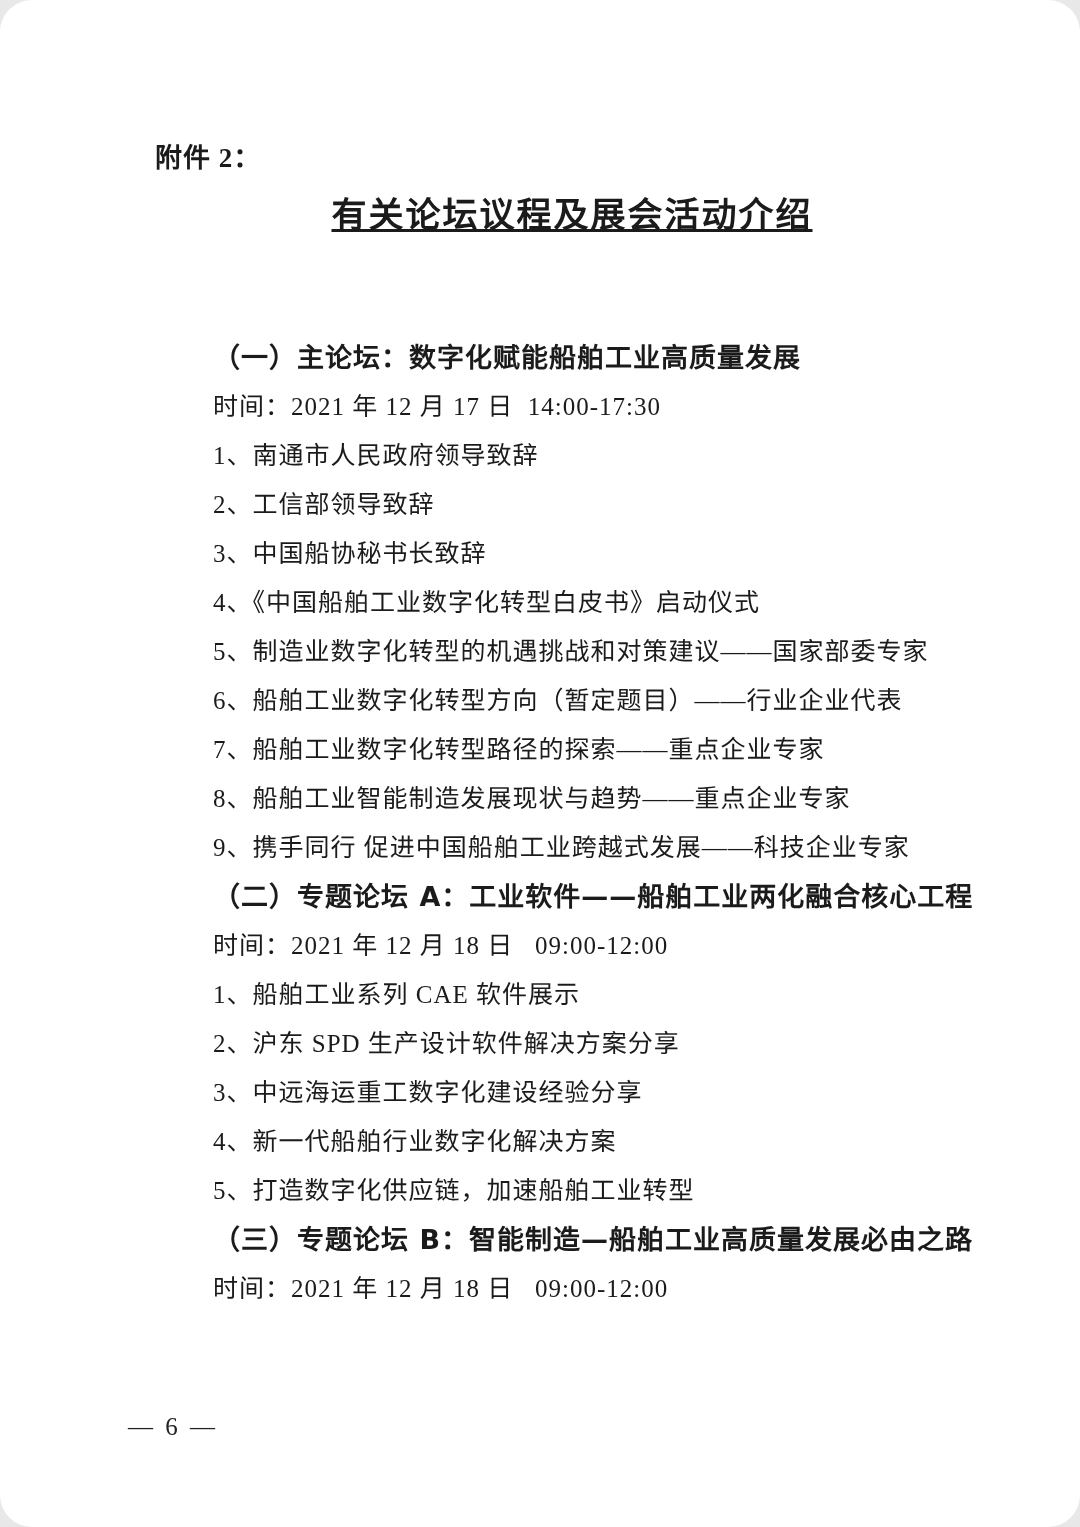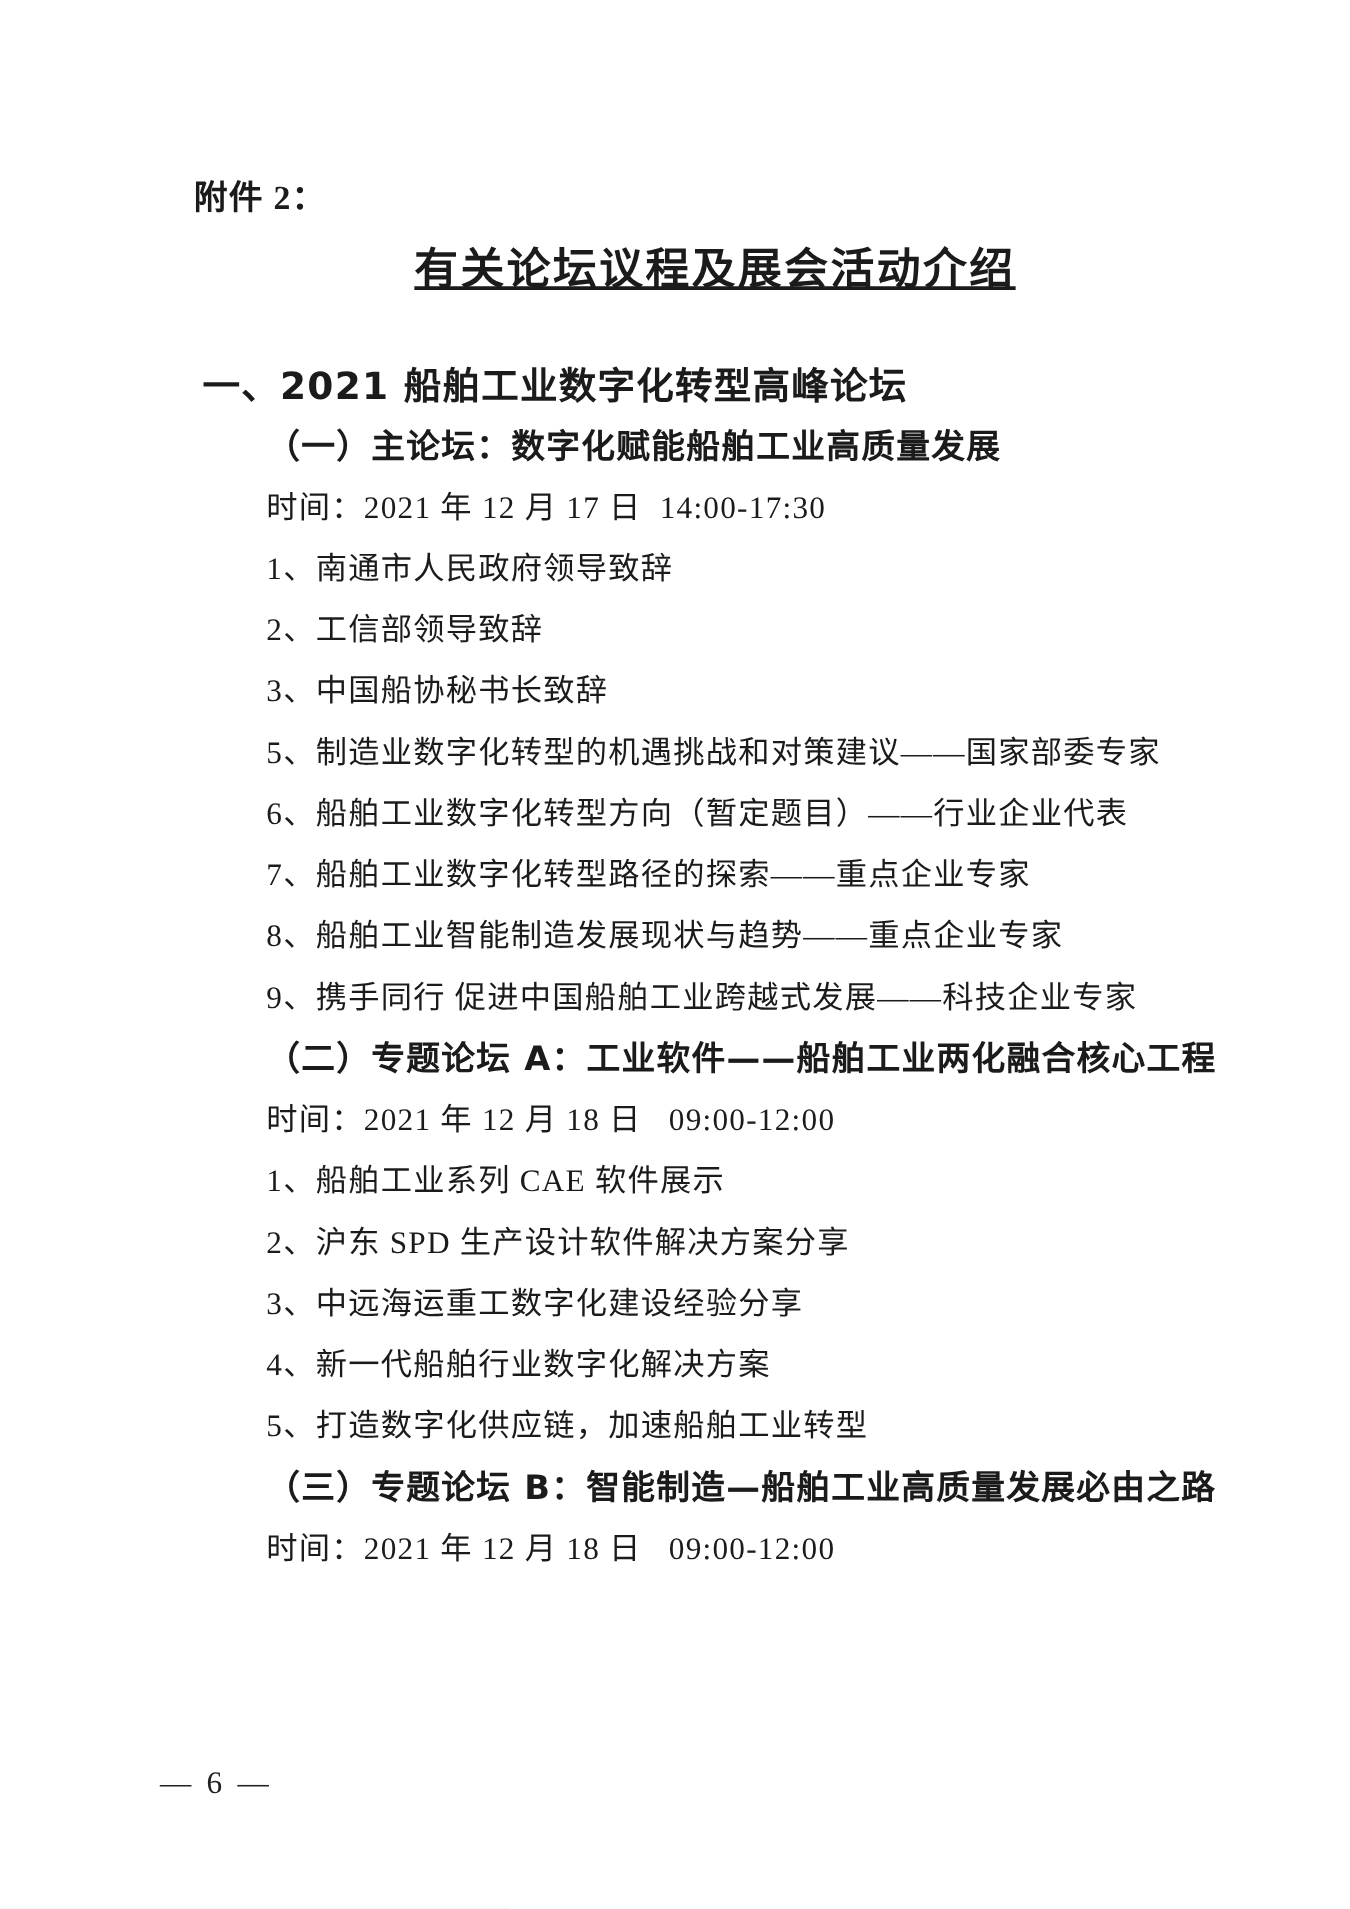--- a/index.html
+++ b/index.html
@@ -9,20 +9,21 @@
   }
   .page {
     position: relative;
     width: 1080px;
     height: 1527px;
     margin: 0 auto;
     background: #ffffff;
     color: #1b1b1b;
     font-family: "Liberation Serif", "DejaVu Serif", serif;
     overflow: hidden;
+    border-radius: 32px;
   }
   .attachment {
     position: absolute;
     top: 136px;
     left: 155px;
     font-size: 27px;
     font-weight: 700;
     letter-spacing: 1px;
     white-space: pre-wrap;
   }
@@ -84,29 +85,29 @@
 </style>
 </head>
 <body>
 
 <div class="page">
 
   <div class="attachment">附件 2：</div>
 
   <h1 class="doc-title">有关论坛议程及展会活动介绍</h1>
 
-  <h2 class="section-heading">一、2021 船舶工业数字化转型高峰论坛</h2>
 
   <div class="content">
 
     <p class="line forum-heading">（一）主论坛：数字化赋能船舶工业高质量发展</p>
     <p class="line">时间：2021 年 12 月 17 日  14:00-17:30</p>
     <p class="line">1、南通市人民政府领导致辞</p>
     <p class="line">2、工信部领导致辞</p>
     <p class="line">3、中国船协秘书长致辞</p>
+    <p class="line">4、《中国船舶工业数字化转型白皮书》启动仪式</p>
     <p class="line">5、制造业数字化转型的机遇挑战和对策建议——国家部委专家</p>
     <p class="line">6、船舶工业数字化转型方向（暂定题目）——行业企业代表</p>
     <p class="line">7、船舶工业数字化转型路径的探索——重点企业专家</p>
     <p class="line">8、船舶工业智能制造发展现状与趋势——重点企业专家</p>
     <p class="line">9、携手同行 促进中国船舶工业跨越式发展——科技企业专家</p>
 
     <p class="line forum-heading">（二）专题论坛 A：工业软件——船舶工业两化融合核心工程</p>
     <p class="line">时间：2021 年 12 月 18 日   09:00-12:00</p>
     <p class="line">1、船舶工业系列 CAE 软件展示</p>
     <p class="line">2、沪东 SPD 生产设计软件解决方案分享</p>

